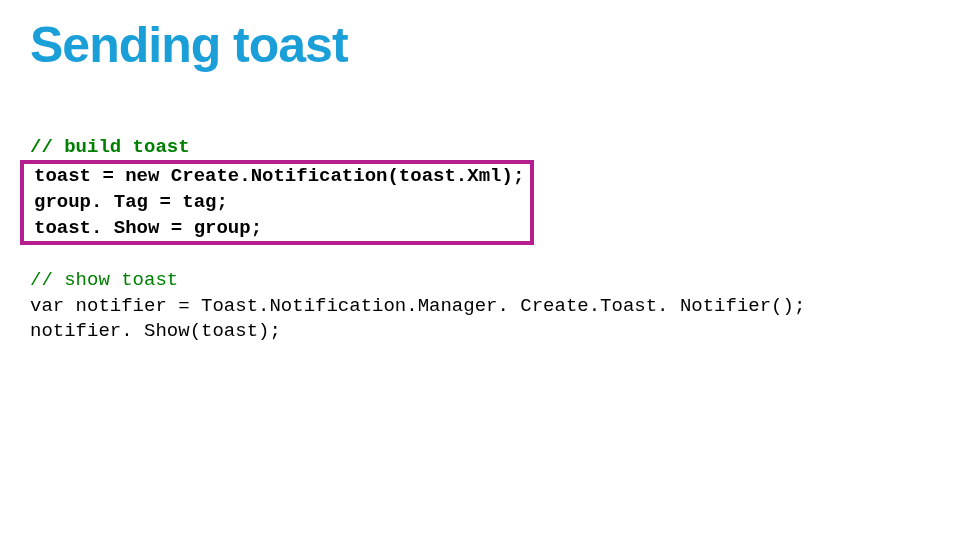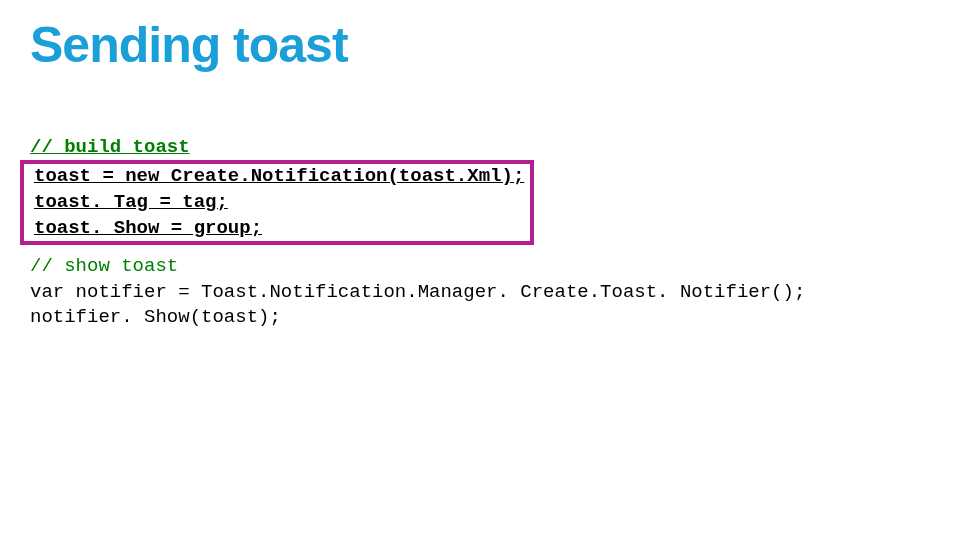--- a/index.html
+++ b/index.html
@@ -27,40 +27,40 @@
     line-height: 1.1;
   }
   .code {
     font-family: Consolas, "Courier New", monospace;
     font-size: 19px;
     line-height: 1.35;
     white-space: pre;
     color: #000000;
   }
   .code .comment { color: #008000; }
-  .code .bold { font-weight: 700; text-decoration: underline; }
+  .code .bold { font-weight: 700; }
   .highlight-box {
     display: inline-block;
     border: 4px solid #B41E8E;
     padding: 0 6px;
     margin-left: -10px;
     padding-left: 10px;
     box-sizing: border-box;
   }
   .block2 {
-    margin-top: 9px;
+    margin-top: 23px;
   }
 </style>
 </head>
 <body>
 
 <div class="slide">
   <div class="title">Sending toast</div>
 
   <div class="code">
 <span class="comment bold">// build toast</span>
 <span class="highlight-box"><span class="bold">toast = new Create.Notification(toast.Xml);</span>
-<span class="bold">toast. Tag = tag;</span>
+<span class="bold">group. Tag = tag;</span>
 <span class="bold">toast. Show = group;</span></span>
 <div class="block2"><span class="comment">// show toast</span>
 <span>var notifier = Toast.Notification.Manager. Create.Toast. Notifier();</span>
 <span>notifier. Show(toast);</span></div></div>
 </div>
 
 </body></html>

